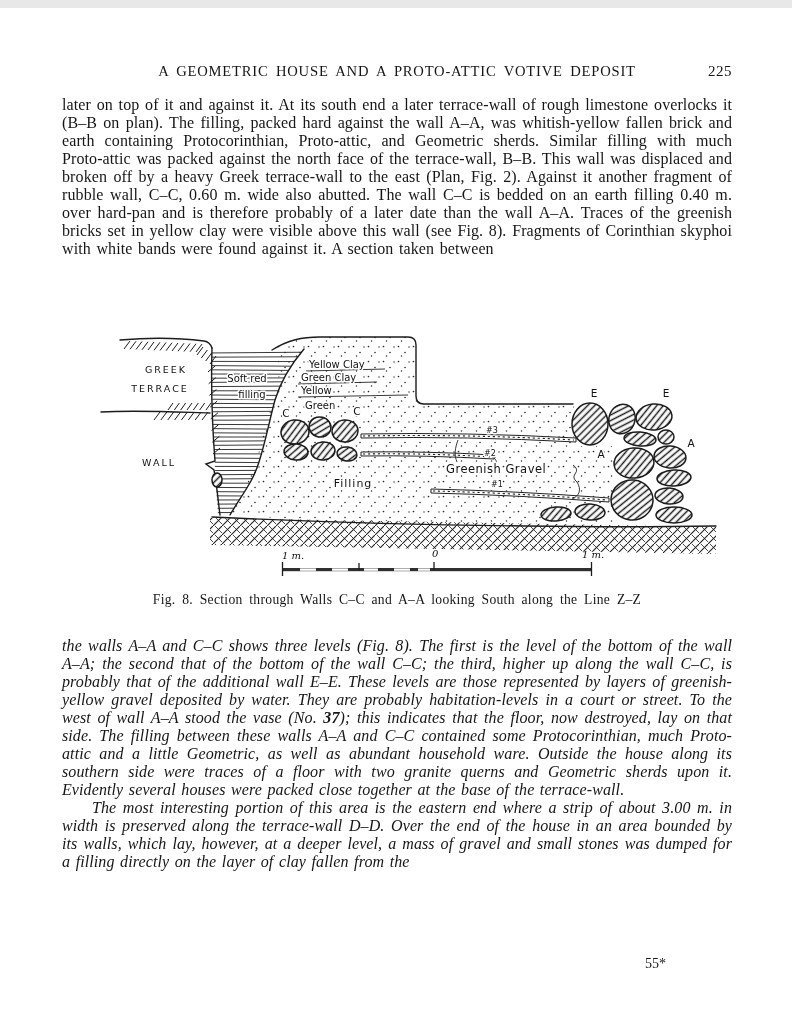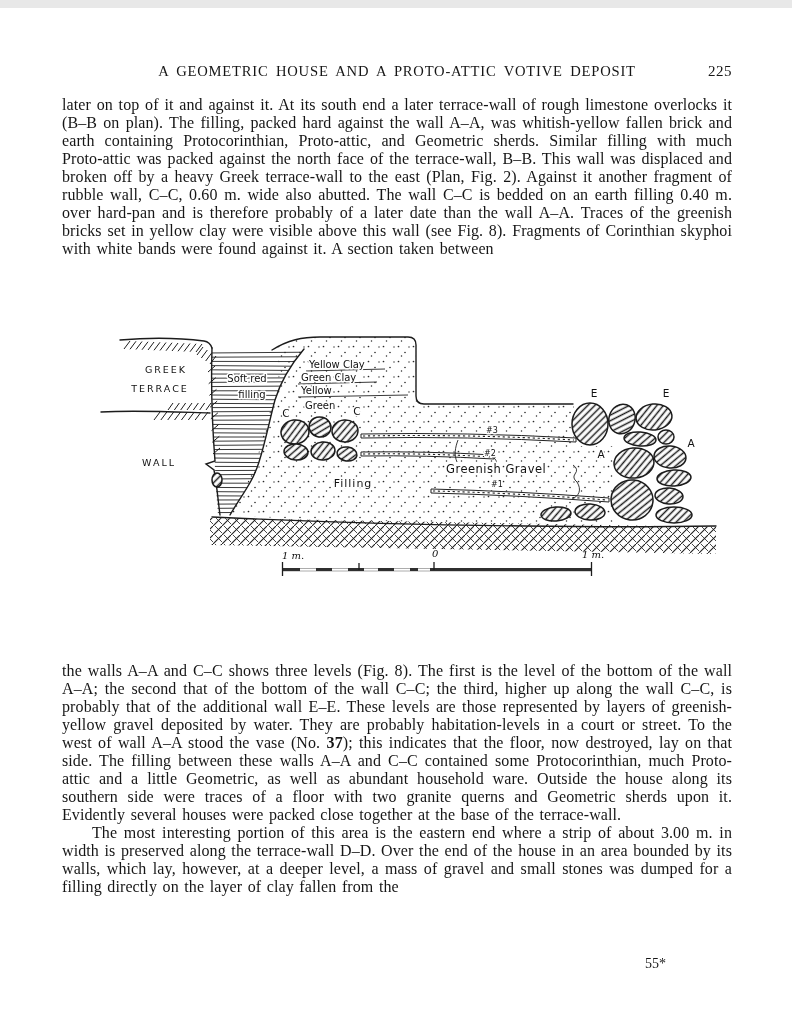--- a/index.html
+++ b/index.html
@@ -9,21 +9,21 @@
     font-family:"Liberation Serif", serif;color:#161616;
   }
   .running-head{
     position:absolute;top:55px;left:62px;width:670px;
     text-align:center;font-size:14.6px;letter-spacing:0.8px;
     word-spacing:3px;white-space:nowrap;
   }
   .pagenum{position:absolute;top:55px;right:60px;font-size:15px;letter-spacing:0.5px;}
   .para-block{position:absolute;left:62px;width:670px;}
   #para-top{top:88px;}
-  #para-bottom{top:654px;}
+  #para-bottom{top:629px;font-style:italic;}
   .para{
     margin:0;text-align:justify;font-size:16px;line-height:18px;
     word-spacing:0.09em;letter-spacing:0.1px;
   }
   .para.indent{text-indent:30px;}
   .b{font-weight:bold;}
   .figwrap{position:absolute;left:96px;top:320px;width:640px;height:262px;}
   .caption{
     position:absolute;top:584px;left:62px;width:670px;text-align:center;
     font-size:13.6px;word-spacing:3px;letter-spacing:0.3px;white-space:nowrap;
@@ -259,20 +259,21 @@
         <g stroke="#1c1c1c" stroke-width="1.3">
           <line x1="186.5" y1="234" x2="186.5" y2="248"></line>
           <line x1="263" y1="235" x2="263" y2="242"></line>
           <line x1="338" y1="234" x2="338" y2="242"></line>
           <line x1="495.5" y1="234" x2="495.5" y2="248"></line>
         </g>
       </g>
     </svg>
   </div>
 
+  <div class="caption">Fig. 8.  Section through Walls C–C and A–A looking South along the Line Z–Z</div>
 
   <div id="para-bottom" class="para-block">
       <p class="para"><span>the walls A–A and C–C shows three levels (Fig. 8). The first is the level of the bottom of the wall A–A; the second that of the bottom of the wall C–C; the third, higher up along the wall C–C, is probably that of the additional wall E–E. These levels are those represented by layers of greenish-yellow gravel deposited by water. They are probably habitation-levels in a court or street. To the west of wall A–A stood the vase (No. </span><span class="b">37</span><span>); this indicates that the floor, now destroyed, lay on that side. The filling between these walls A–A and C–C contained some Protocorinthian, much Proto-attic and a little Geometric, as well as abundant household ware. Outside the house along its southern side were traces of a floor with two granite querns and Geometric sherds upon it. Evidently several houses were packed close together at the base of the terrace-wall.</span></p>
       <p class="para indent"><span>The most interesting portion of this area is the eastern end where a strip of about 3.00 m. in width is preserved along the terrace-wall D–D. Over the end of the house in an area bounded by its walls, which lay, however, at a deeper level, a mass of gravel and small stones was dumped for a filling directly on the layer of clay fallen from the</span></p>
     </div>
 
   <div class="sig">55*</div>
 
 </div>
 

